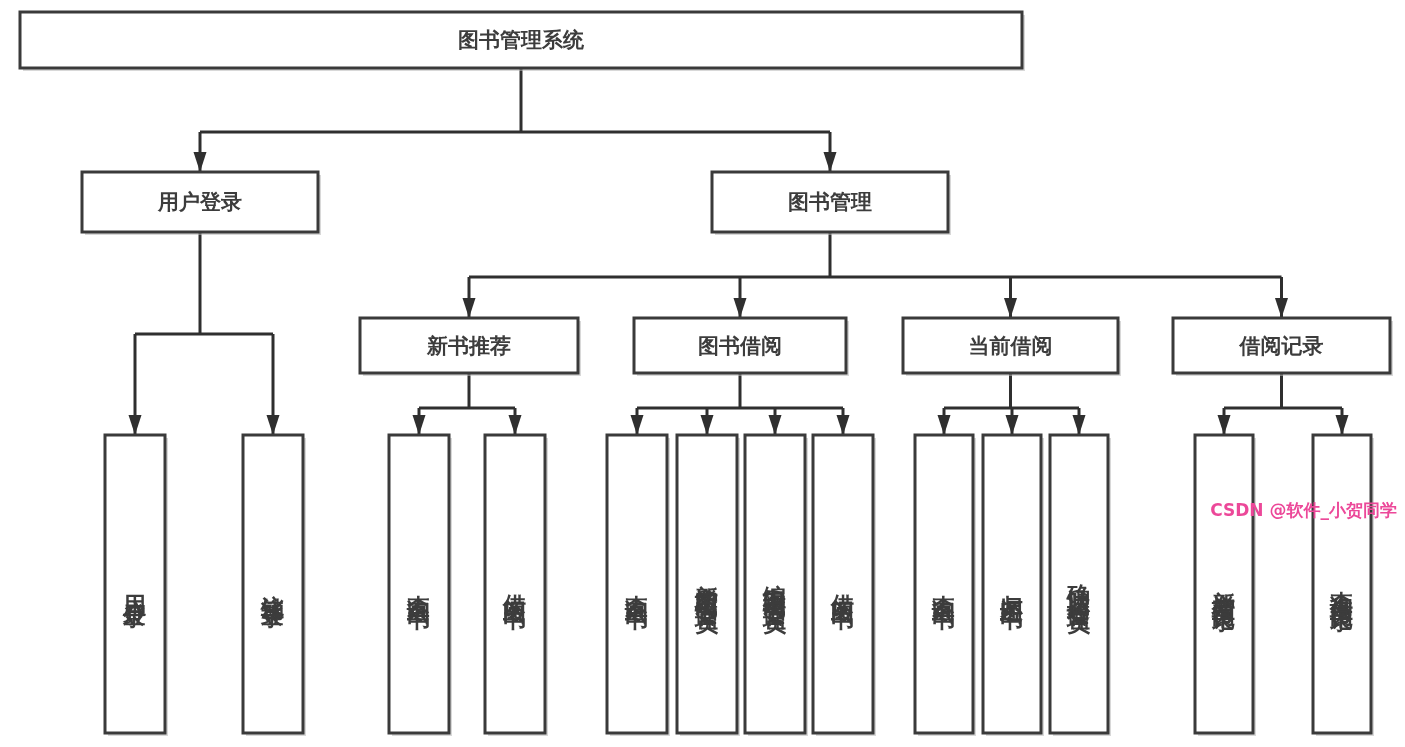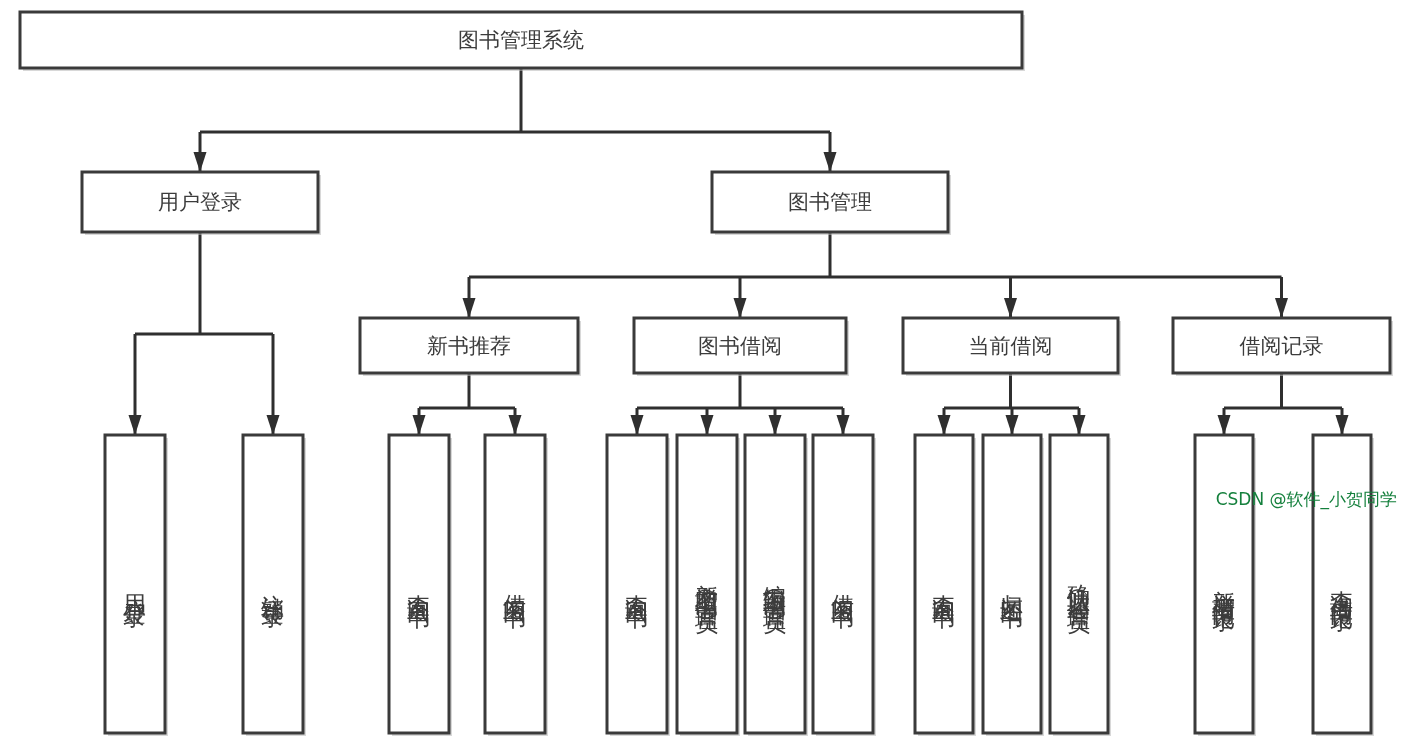--- a/index.html
+++ b/index.html
@@ -11,20 +11,21 @@
     width: 1405px;
     height: 747px;
     font-family: "DejaVu Sans", "Liberation Sans", sans-serif;
     overflow: hidden;
   }
   #diagram-root {
     position: relative;
     width: 1405px;
     height: 527px;
     background: #ffffff;
+    font-weight: bold;
   }
   svg#tree-svg {
     position: absolute;
     left: 0;
     top: 0;
     width: 1405px;
     height: 747px;
     display: block;
   }
   .node-box {
@@ -57,24 +58,24 @@
     font-size: 23px;
     fill: #3c3c3c;
     writing-mode: vertical-rl;
     text-orientation: upright;
     text-anchor: middle;
     letter-spacing: 4px;
   }
   .watermark {
     position: absolute;
     right: 8px;
-    bottom: 16px;
+    bottom: 5px;
     font-family: "DejaVu Sans", "Liberation Sans", sans-serif;
     font-size: 17px;
-    color: #15803d;
+    color: #ec4899;
     white-space: nowrap;
     pointer-events: none;
   }
 </style>
 </head>
 <body>
 
 <div id="diagram-root">
   <svg id="tree-svg" viewBox="0 0 1405 747">
     <g id="edges-layer">

